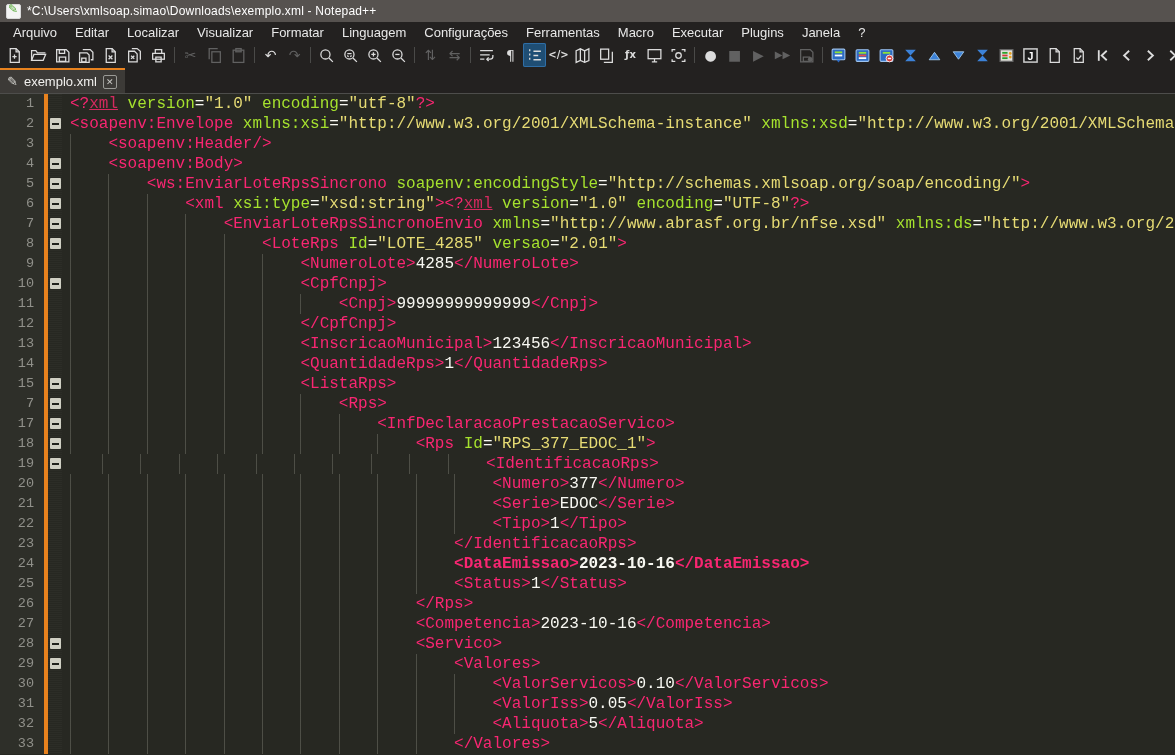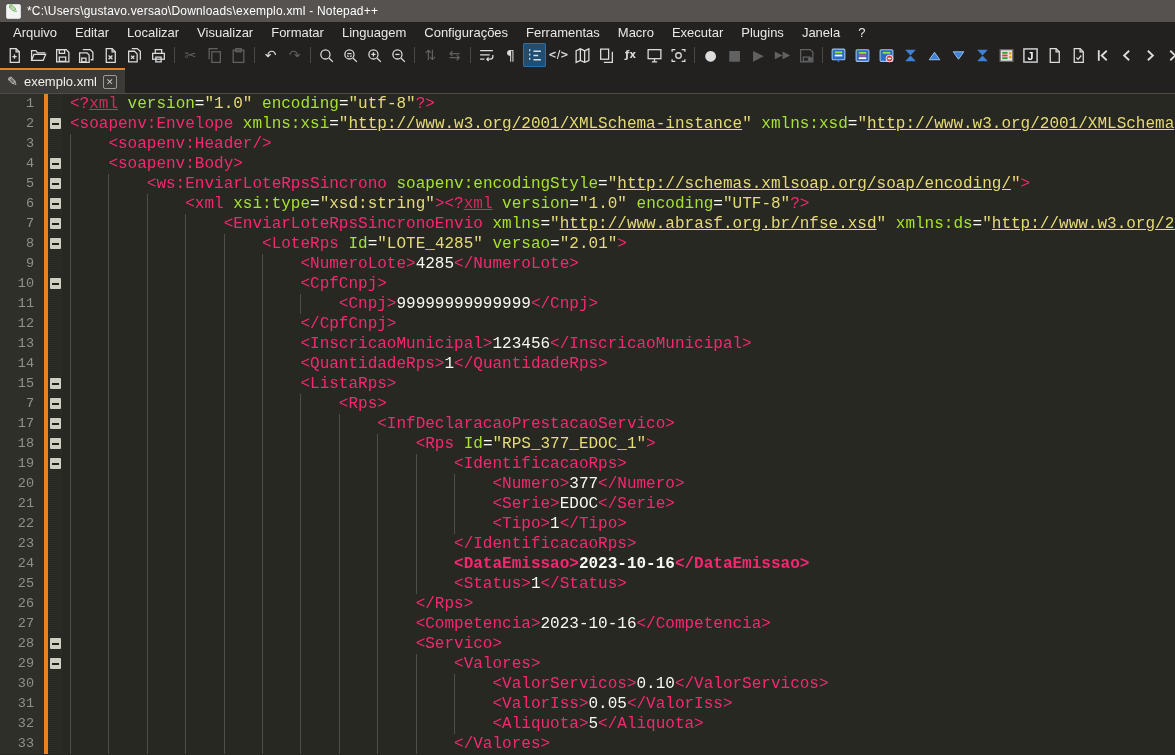--- a/index.html
+++ b/index.html
@@ -53,29 +53,29 @@
              display:flex; justify-content:center; }
   .foldbox { width:11px; height:11px; margin-top:4px; background:#cfcfc3; border-radius:1px;
              position:relative; }
   .foldbox::after { content:""; position:absolute; left:2px; top:5px; width:7px; height:1.5px; background:#1f201b; }
   .code { flex:1; white-space:pre; overflow:hidden; font-size:16px; line-height:20px;
           padding-left:8px; color:#f8f8f2; background-repeat:no-repeat; background-origin:content-box; }
   .t { color:#f92672; }
   .d { color:#d42a5f;text-decoration:underline; }
   .a { color:#a6e22e; }
   .s { color:#e6db74; }
-  .u { color:#e6db74; text-decoration:underline; }
+  .u { color:#e6db74; }
   .w { color:#f8f8f2; }
 </style>
 </head>
 <body>
 
 <div class="titlebar">
   <span class="app-icon"></span>
-  <span class="title-text">*C:\Users\gustavo.versao\Downloads\exemplo.xml - Notepad++</span>
+  <span class="title-text">*C:\Users\xmlsoap.simao\Downloads\exemplo.xml - Notepad++</span>
 </div>
 
 <div class="menubar" id="menubar">
     <div class="menu-item">Arquivo</div>
     <div class="menu-item">Editar</div>
     <div class="menu-item">Localizar</div>
     <div class="menu-item">Visualizar</div>
     <div class="menu-item">Formatar</div>
     <div class="menu-item">Linguagem</div>
     <div class="menu-item">Configurações</div>
@@ -498,21 +498,21 @@
         <div class="foldbox"></div>
       </div>
       <div class="code" style="background-image: repeating-linear-gradient(to right, rgba(215, 215, 200, 0.22) 0px, rgba(215, 215, 200, 0.22) 1px, transparent 1px, transparent 4ch); background-size: 36ch 100%;">                                    <span class="t">&lt;Rps</span><span class="a"> Id</span><span class="w">=</span><span class="s">"RPS_377_EDOC_1"</span><span class="t">&gt;</span></div>
     </div>
     <div class="row">
       <div class="num">19</div>
       <div class="chg"></div>
       <div class="foldcol">
         <div class="foldbox"></div>
       </div>
-      <div class="code" style="background-image: repeating-linear-gradient(to right, rgba(215, 215, 200, 0.22) 0px, rgba(215, 215, 200, 0.22) 1px, transparent 1px, transparent 4ch); background-size: 40ch 100%;">                                        <span class="t">&lt;IdentificacaoRps&gt;</span></div>
+      <div class="code" style="background-image: repeating-linear-gradient(to right, rgba(215, 215, 200, 0.22) 0px, rgba(215, 215, 200, 0.22) 1px, transparent 1px, transparent 4ch); background-size: 40ch 100%; margin-left: 32px;">                                        <span class="t">&lt;IdentificacaoRps&gt;</span></div>
     </div>
     <div class="row">
       <div class="num">20</div>
       <div class="chg"></div>
       <div class="foldcol"></div>
       <div class="code" style="background-image: repeating-linear-gradient(to right, rgba(215, 215, 200, 0.22) 0px, rgba(215, 215, 200, 0.22) 1px, transparent 1px, transparent 4ch); background-size: 44ch 100%;">                                            <span class="t">&lt;Numero&gt;</span><span class="w">377</span><span class="t">&lt;/Numero&gt;</span></div>
     </div>
     <div class="row">
       <div class="num">21</div>
       <div class="chg"></div>

